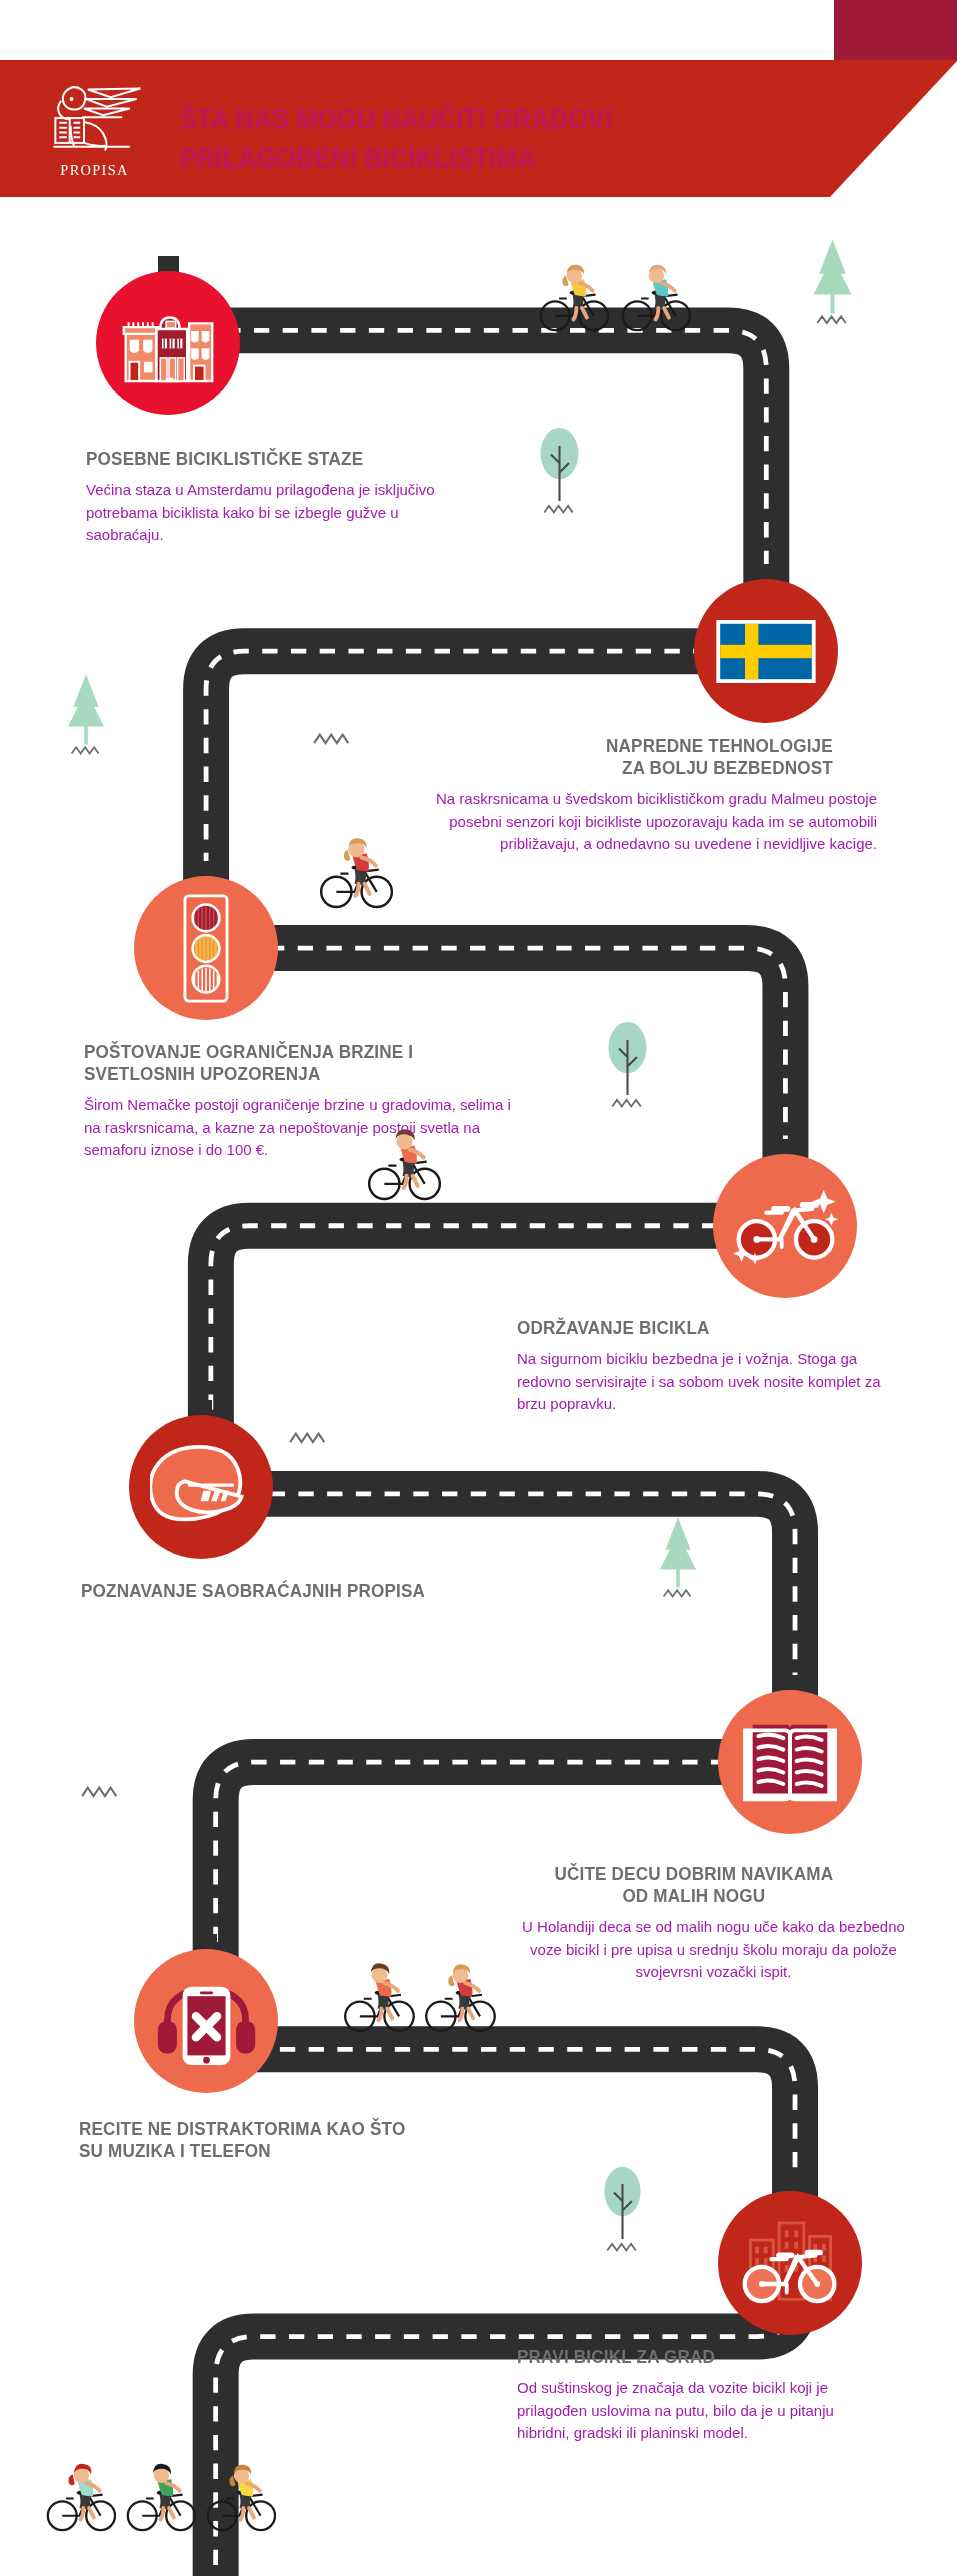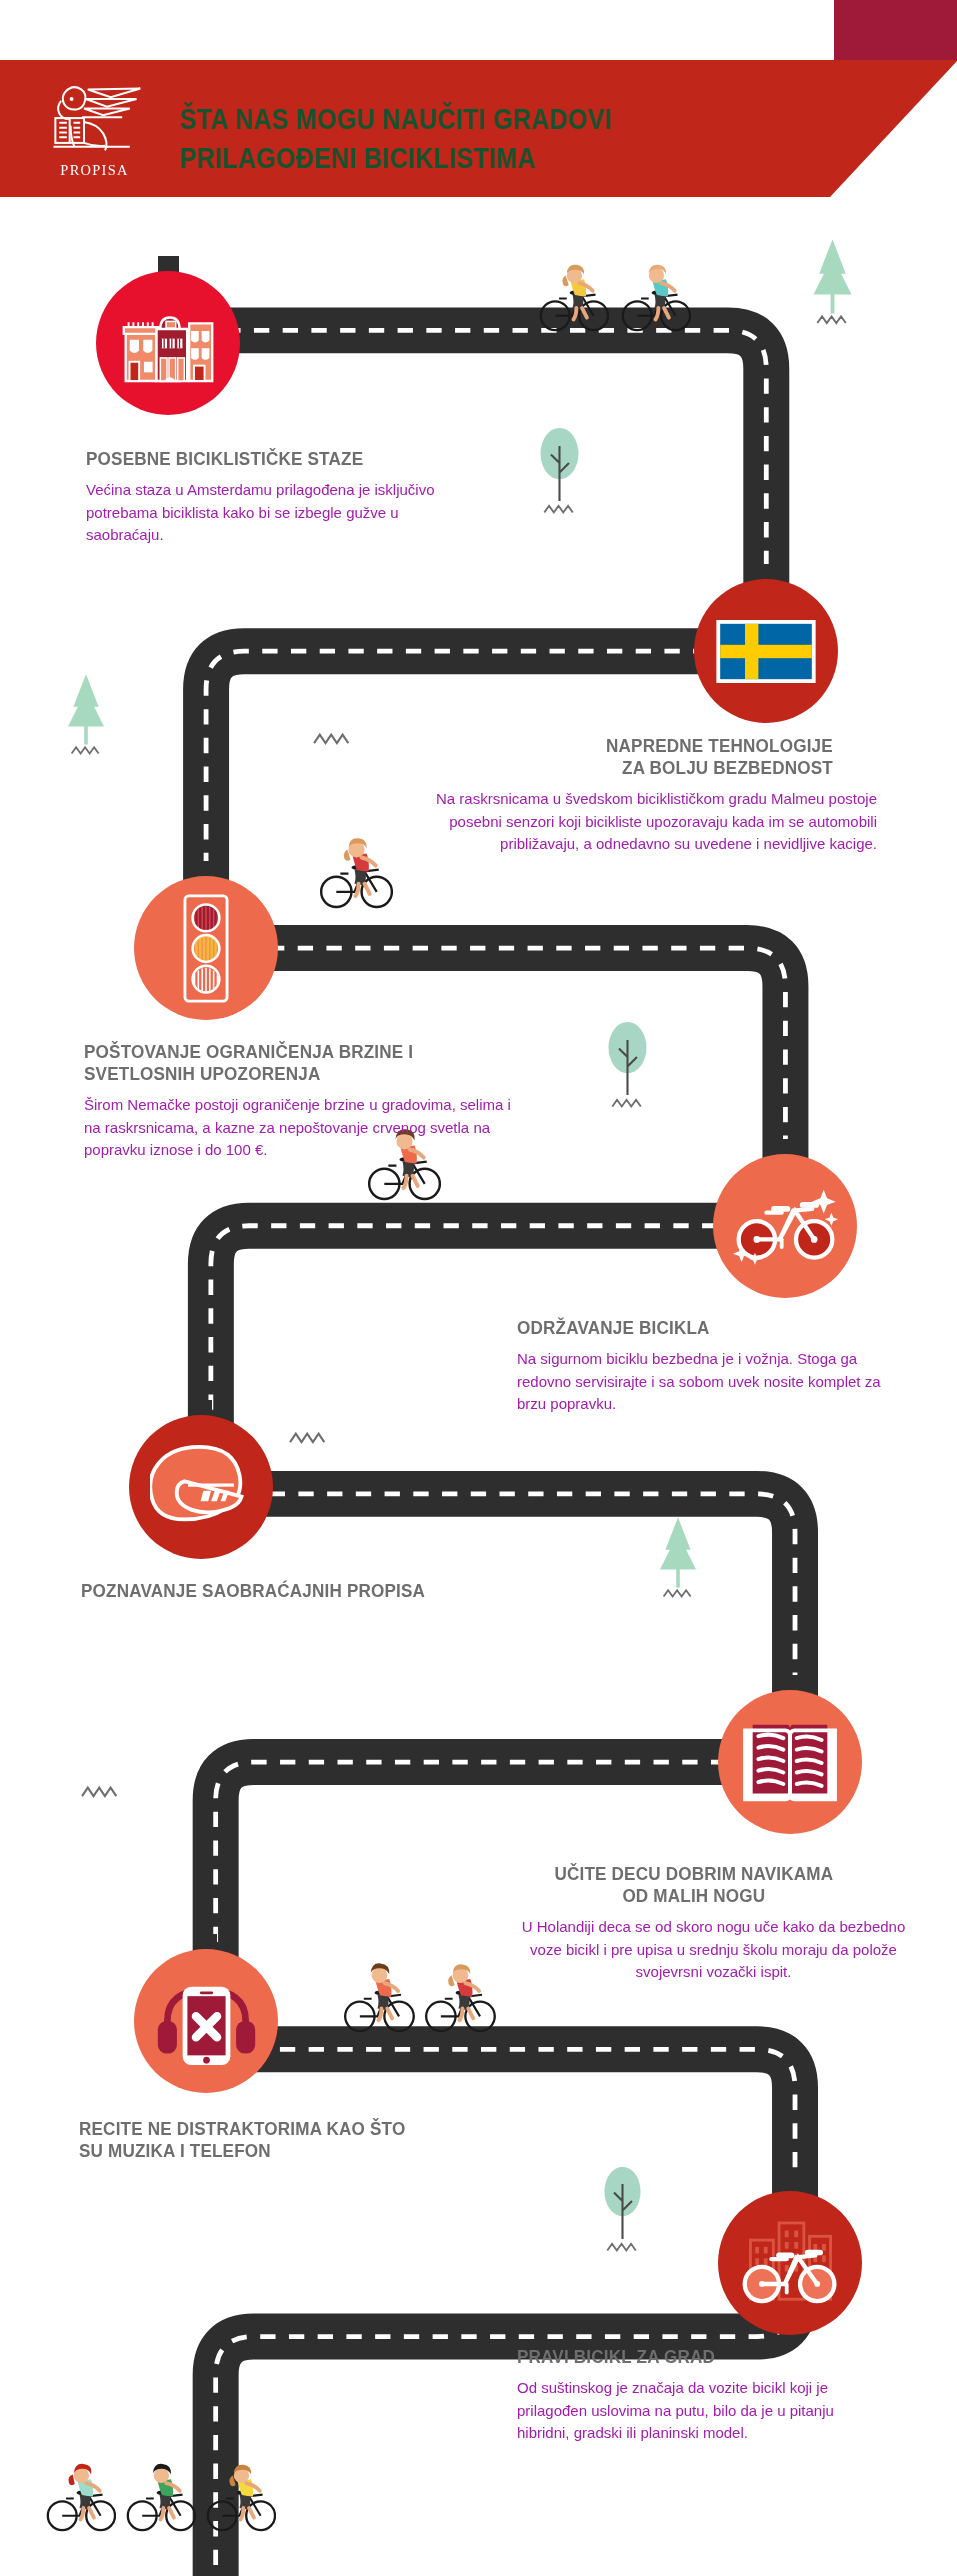--- a/index.html
+++ b/index.html
@@ -27,21 +27,21 @@
     position: absolute; left: 0; top: 60px; width: 958px; height: 137px;
     display: flex; align-items: center; padding-left: 42px; gap: 33px;
   }
   .logo { width: 105px; height: 105px; flex: 0 0 105px; position: relative; }
   .logo svg { display: block; }
   .logo-word {
     position: absolute; left: 0; bottom: 1.9px; width: 105px; text-align: center;
     color: #fff; font-family: "Liberation Serif", serif; font-size: 14.4px;
     letter-spacing: 1.3px; font-weight: 400;
   }
-  .header-titles { color: #14532d; margin-top: 20px; }
+  .header-titles { color: #be185d; margin-top: 20px; }
   .header-titles .line {
     font-size: 29px; font-weight: 700; letter-spacing: 0.4px;
     line-height: 1.33; text-transform: uppercase;
     transform: scaleX(0.86); transform-origin: left center;
   }
 
   
   .road-layer { position: absolute; left: 0; top: 0; width: 958px; height: 2576px; z-index: 1; }
 
   
@@ -441,21 +441,21 @@
       </g>
     </svg>
   </div>
 </div>
 
 <div class="block" style="left:84px; top:1041px; width:441px;">
   <h2>
     <span>POŠTOVANJE OGRANIČENJA BRZINE I</span><br>
     <span>SVETLOSNIH UPOZORENJA</span>
   </h2>
-  <p>Širom Nemačke postoji ograničenje brzine u gradovima, selima i na raskrsnicama, a kazne za nepoštovanje crvenog svetla na popravku iznose i do 100 €.</p>
+  <p>Širom Nemačke postoji ograničenje brzine u gradovima, selima i na raskrsnicama, a kazne za nepoštovanje postoji svetla na semaforu iznose i do 100 €.</p>
 </div>
 
 <div class="node" style="left:713px; top:1154px;">
   <div class="node-circle" style="background:#EE6A4D;">
     <div class="node-stem"></div>
     <svg width="107" height="92" viewBox="0 0 112 96">
       <g>
         <circle cx="26" cy="62" r="19" fill="#C0261A" stroke="#fff" stroke-width="4.5"></circle>
         <circle cx="86" cy="62" r="19" fill="#C0261A" stroke="#fff" stroke-width="4.5"></circle>
         <circle cx="26" cy="62" r="3.5" fill="#fff"></circle>
@@ -527,21 +527,21 @@
       <path d="M53 20 v66" stroke="#fff" stroke-width="4"></path>
     </svg>
   </div>
 </div>
 
 <div class="block" style="left:517px; top:1863px; width:393px;text-align:center;">
   <h2>
     <span>UČITE DECU DOBRIM NAVIKAMA</span><br>
     <span>OD MALIH NOGU</span>
   </h2>
-  <p>U Holandiji deca se od skoro nogu uče kako da bezbedno voze bicikl i pre upisa u srednju školu moraju da polože svojevrsni vozački ispit.</p>
+  <p>U Holandiji deca se od malih nogu uče kako da bezbedno voze bicikl i pre upisa u srednju školu moraju da polože svojevrsni vozački ispit.</p>
 </div>
 
 <div class="node" style="left:134px; top:1949px;">
   <div class="node-circle" style="background:#EE6A4D;">
     <div class="node-stem"></div>
     <svg width="105" height="96" viewBox="0 0 110 100">
 
       <path d="M14 66 v-16 q0-32 41-32 q41 0 41 32 v16" fill="none" stroke="#9E1A38" stroke-width="7"></path>
       <rect x="4" y="50" width="20" height="34" rx="9" fill="#9E1A38"></rect>
       <rect x="86" y="50" width="20" height="34" rx="9" fill="#9E1A38"></rect>

